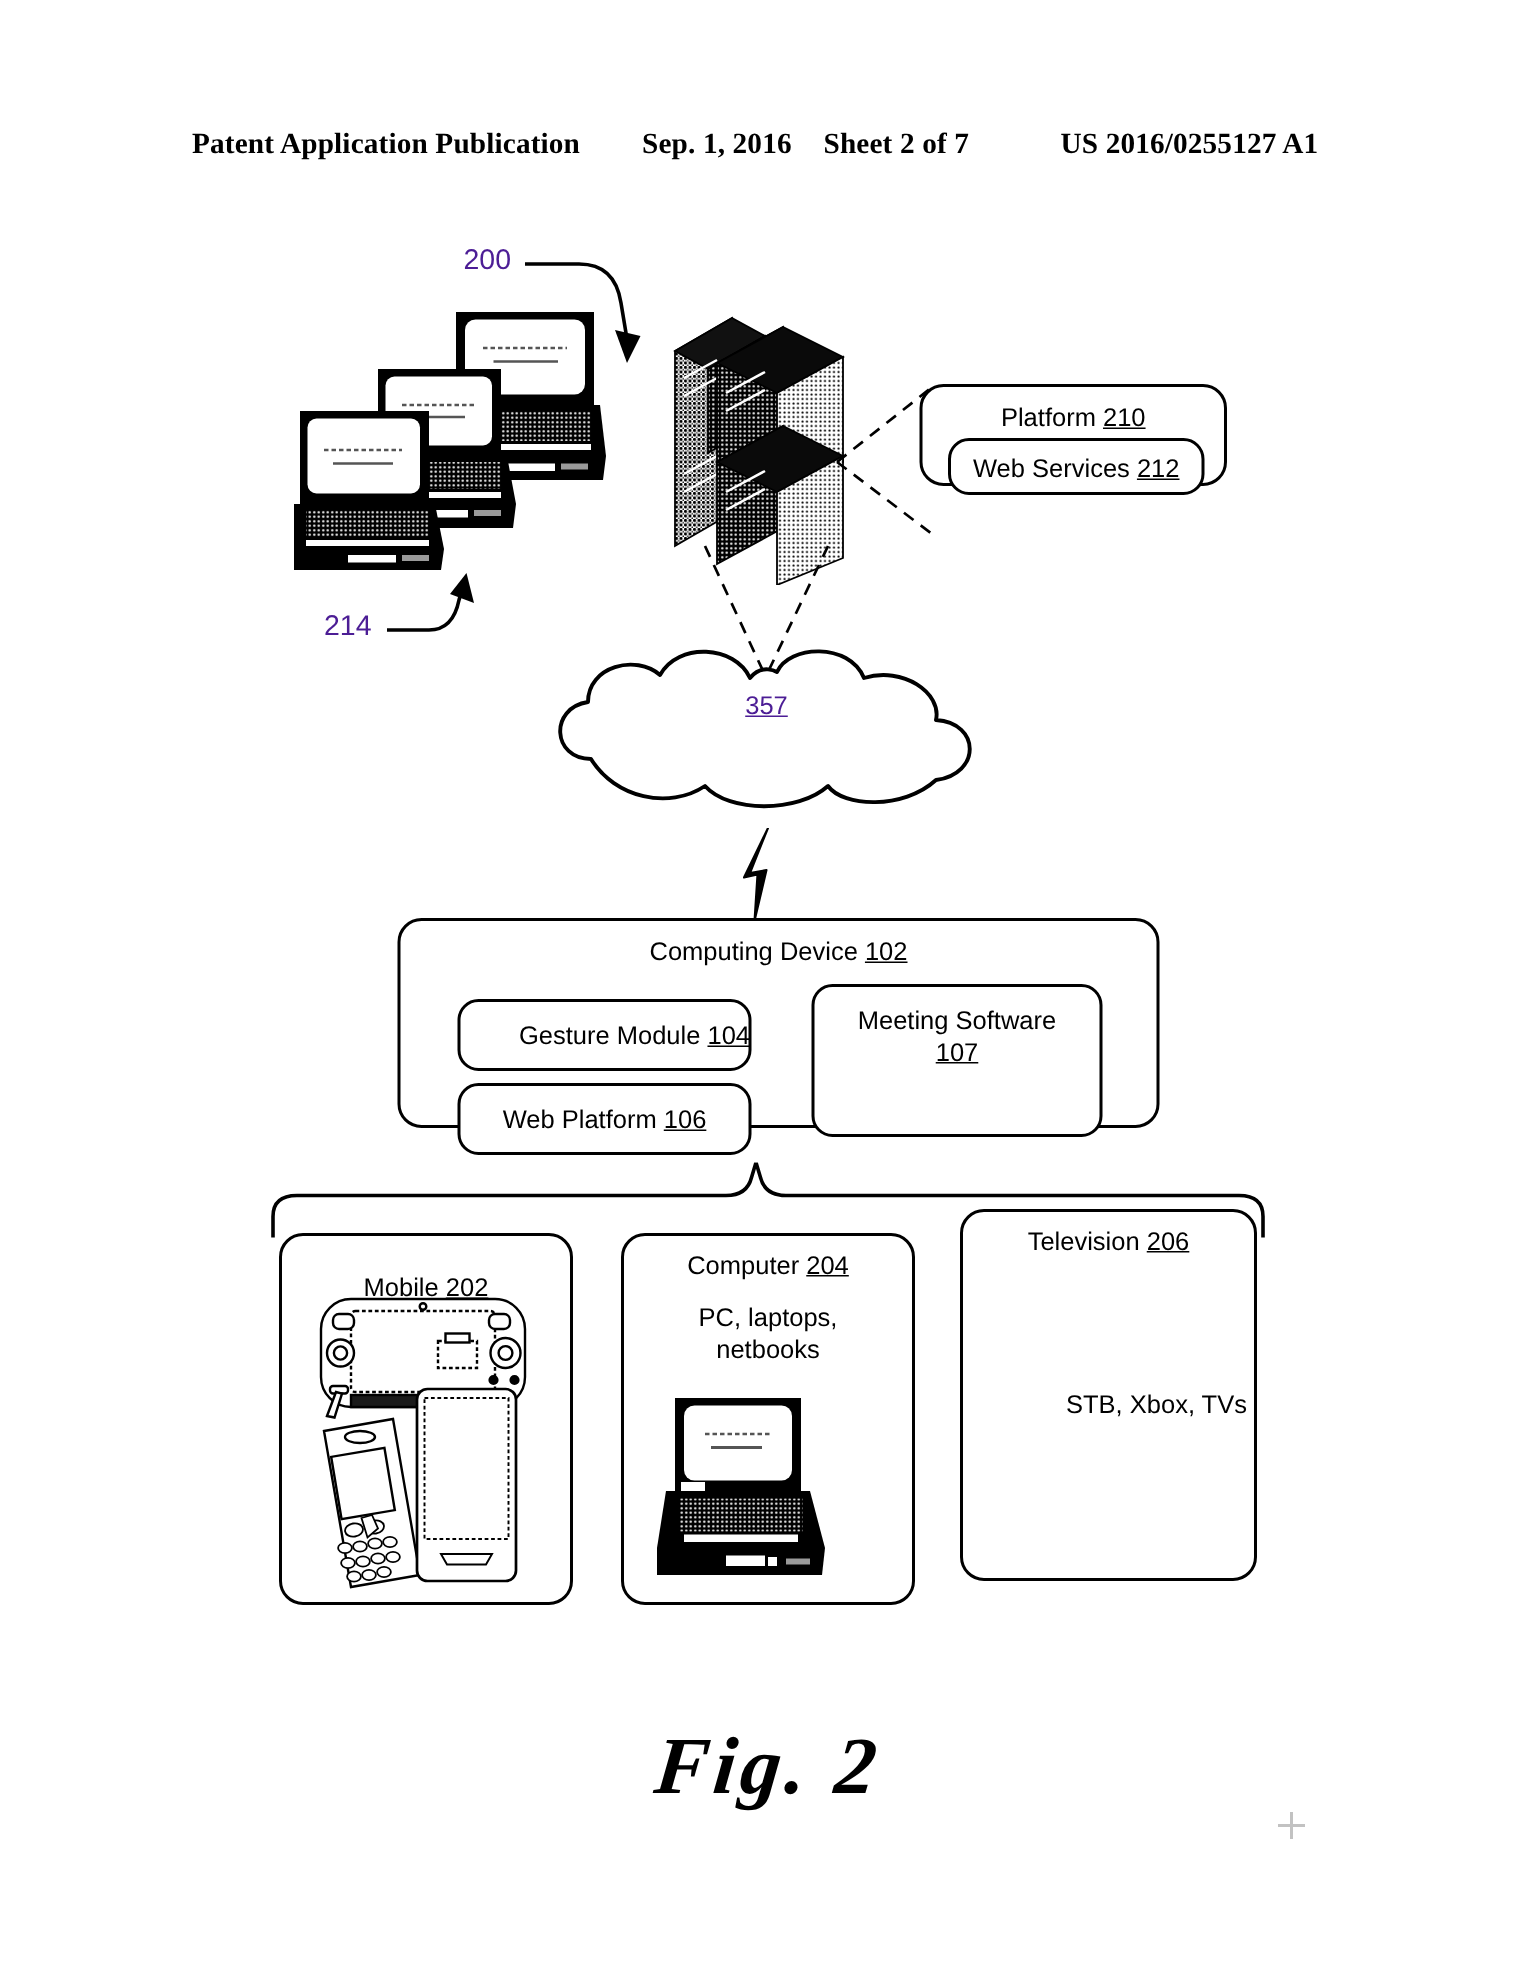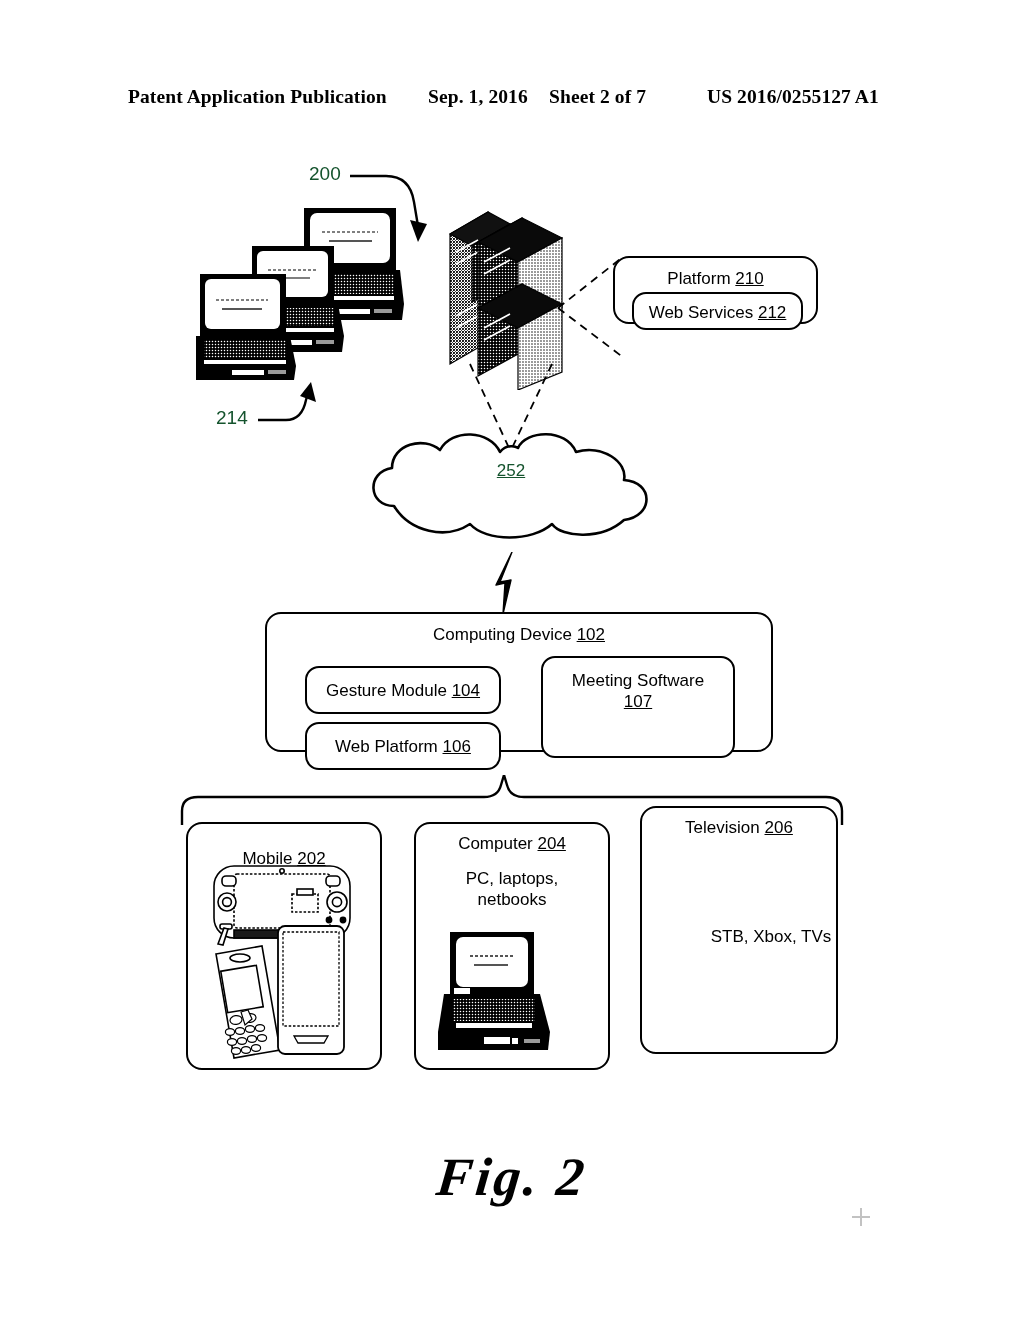--- a/index.html
+++ b/index.html
@@ -33,21 +33,21 @@
   .pub-header .hdr-date  { position: absolute; left: 428px; top: 0; }
   .pub-header .hdr-sheet { position: absolute; left: 549px; top: 0; }
   .pub-header .hdr-num   { position: absolute; left: 707px; top: 0; }
 
   
   .ftext {
     position: absolute;
     font-family: "Liberation Sans", sans-serif;
     font-size: 17px;
     line-height: 21px;
-    color: #14532d;
+    color: #4c1d95;
     white-space: nowrap;
   }
   .ref { text-decoration: underline; }
 
   .box {
     position: absolute;
     border: 2.2px solid #000;
     background: #fff;
     box-sizing: border-box;
   }
@@ -261,35 +261,35 @@
            C86,0 124,2 134,24
            C142,14 152,20 152,20
            C160,2 200,0 210,24
            C236,16 262,34 258,52
            C288,54 288,88 258,92
            C236,112 196,110 186,96
            C166,114 120,114 104,96
            C80,112 44,104 28,78 Z" fill="#fff" stroke="#000" stroke-width="2.6" stroke-linejoin="round"></path>
 </svg>
 <div class="ftext" style="left:366px; top:460px; width:290px; text-align:center; white-space:normal;">
-  <div class="ref">252</div>
+  <div class="ref">357</div>
 </div>
 
 <svg class="piece" style="left:492px; top:552px;" width="34" height="62" viewBox="0 0 34 62">
   <path d="M20,0 L8,30 L19,28 L11,62 L13,31 L4,33 Z" fill="#000" stroke="#000" stroke-width="1.4" stroke-linejoin="round"></path>
 </svg>
 
 <div class="box rbox" style="left:265px; top:612px; width:508px; height:140px;">
   <div class="label-center" style="top:10px;">
     <span>Computing Device</span>
     <span class="ref">102</span>
   </div>
 
   <div class="box rbox-sm" style="left:38px; top:52px; width:196px; height:48px;">
-    <div class="label-center" style="top:12px;">
+    <div class="label-center" style="top:12px;padding-left:20px;">
       <span>Gesture Module</span>
       <span class="ref">104</span>
     </div>
   </div>
 
   <div class="box rbox-sm" style="left:38px; top:108px; width:196px; height:48px;padding-left:36px;">
     <div class="label-center" style="top:12px;">
       <span>Web Platform</span>
       <span class="ref">106</span>
     </div>

